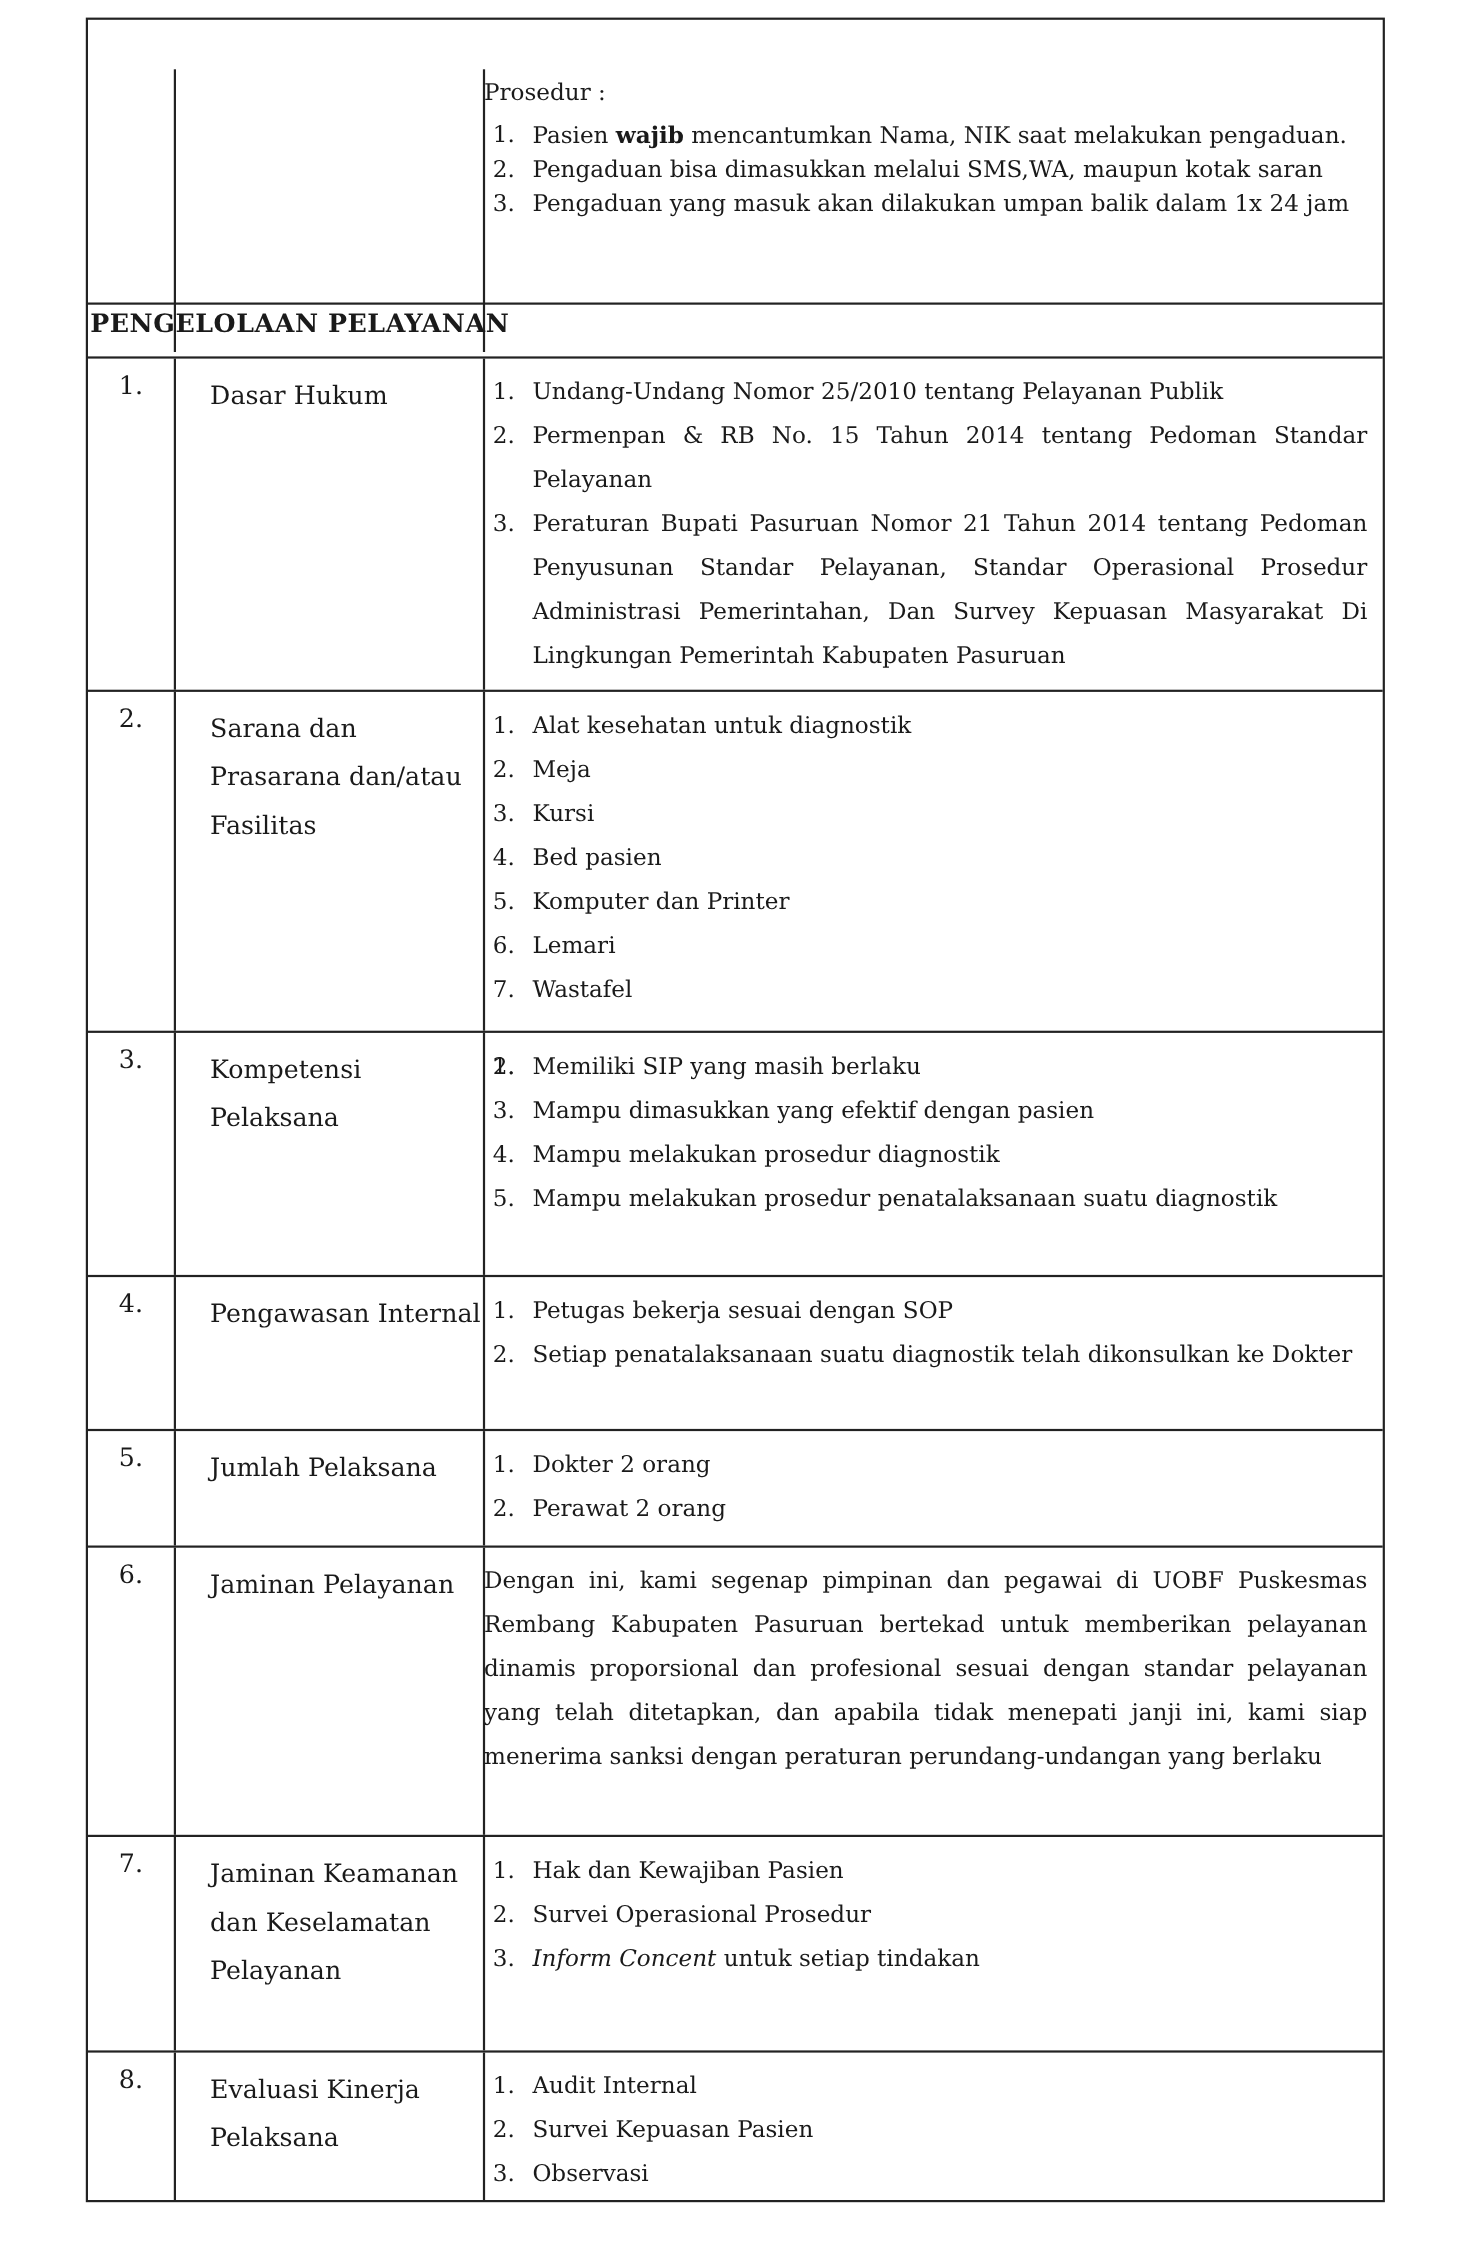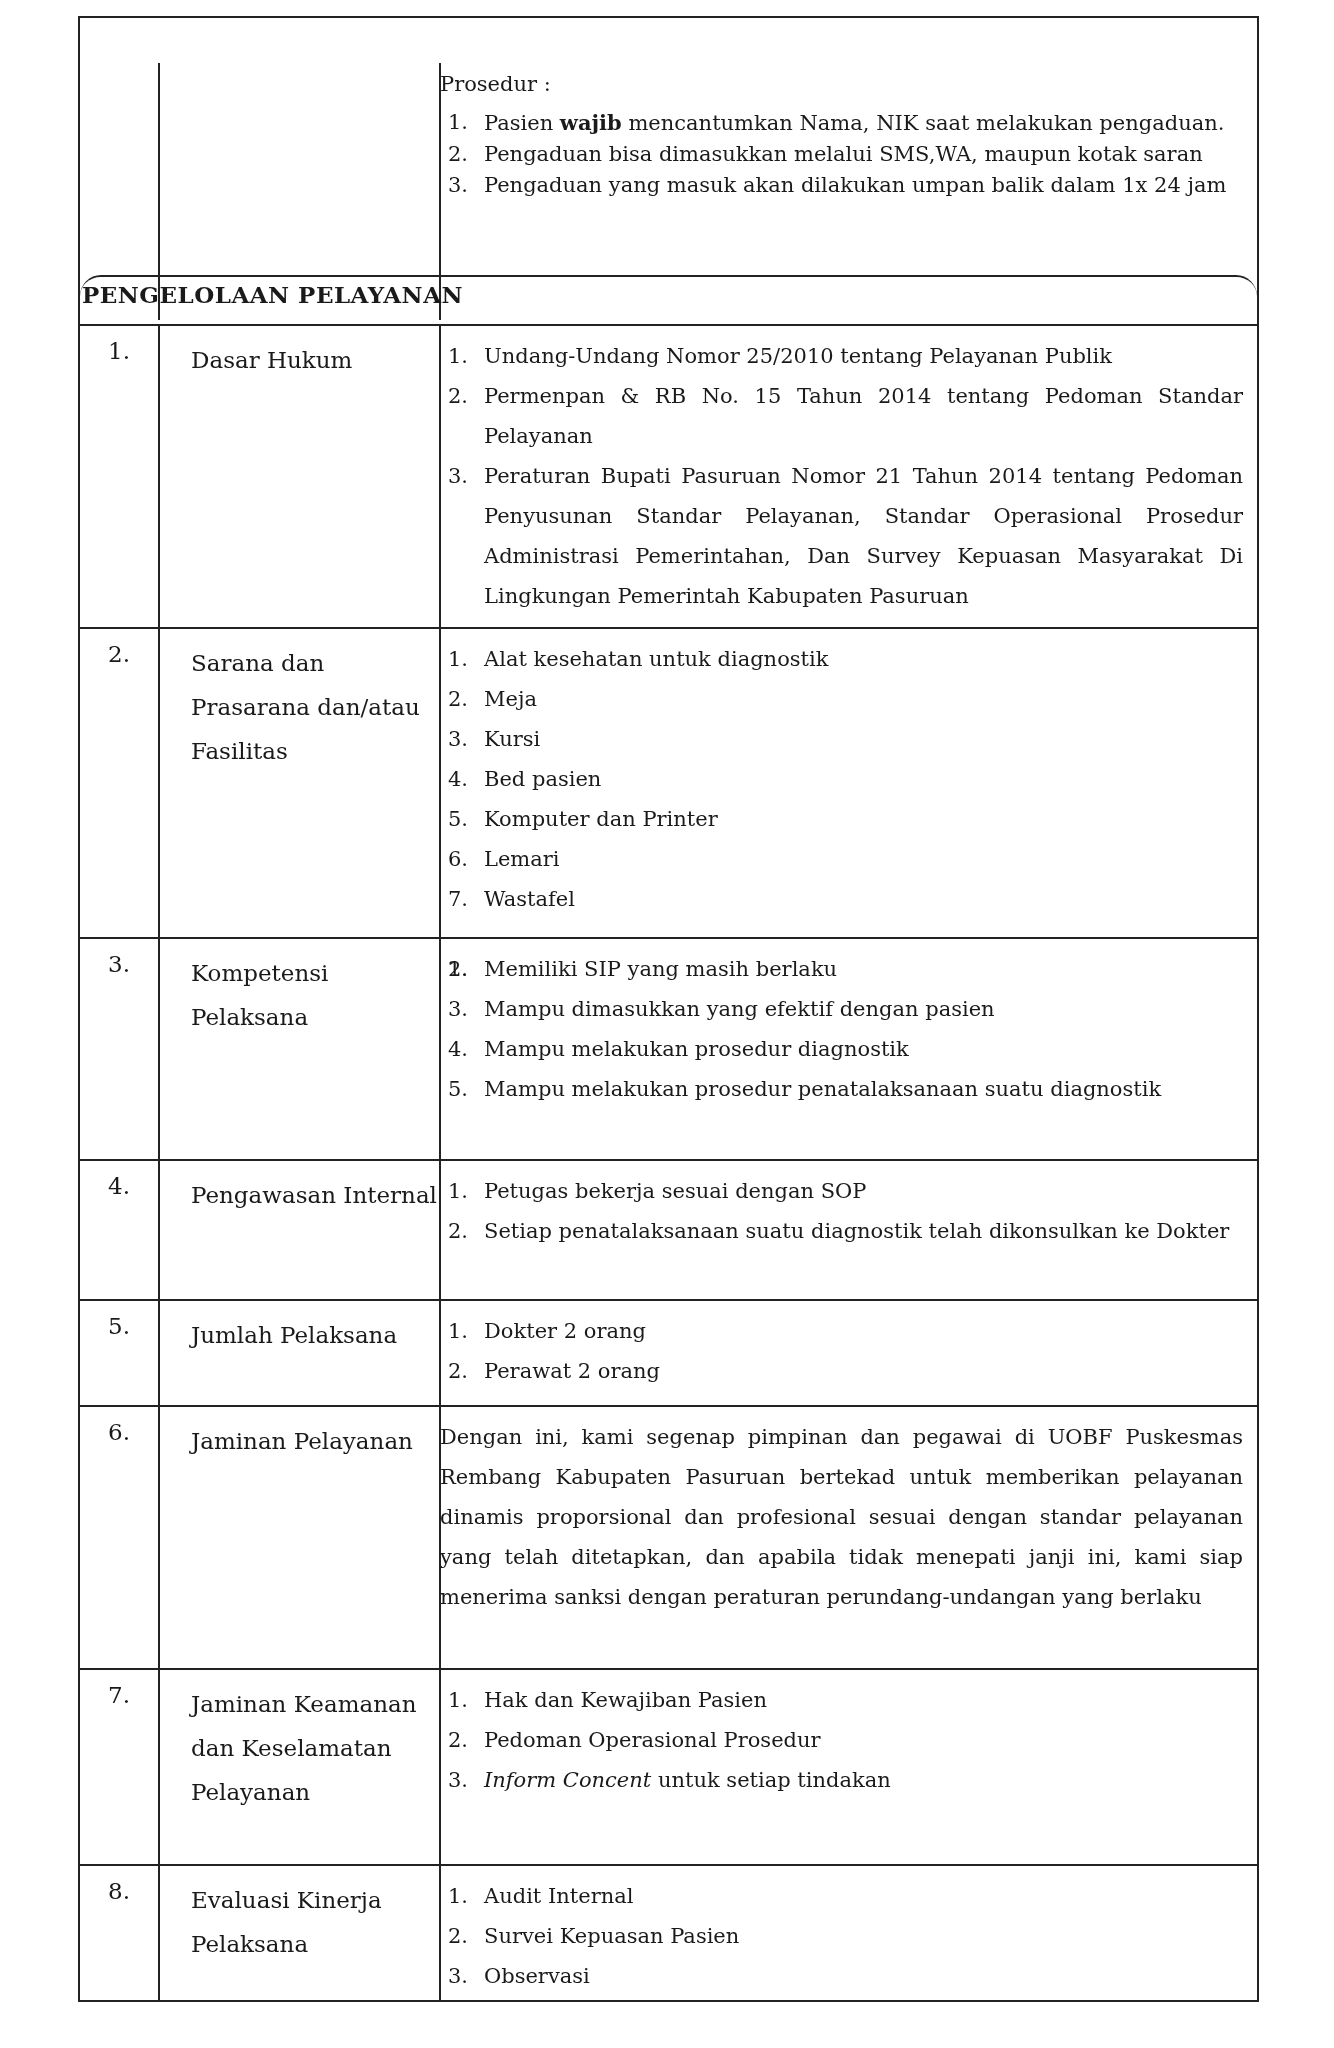--- a/index.html
+++ b/index.html
@@ -38,21 +38,21 @@
     <div class="c3">
       <div class="intro">Prosedur :</div>
       <ol>
         <li><span class="n">1.</span><span>Pasien </span><b>wajib</b><span> mencantumkan Nama, NIK saat melakukan pengaduan.</span></li>
         <li><span class="n">2.</span><span>Pengaduan bisa dimasukkan melalui SMS,WA, maupun kotak saran</span></li>
         <li><span class="n">3.</span><span>Pengaduan yang masuk akan dilakukan umpan balik dalam 1x 24 jam</span></li>
       </ol>
     </div>
   </div>
 
-  <div class="section" style="top:257px;height:49px;border-radius:21px;">PENGELOLAAN PELAYANAN</div>
+  <div class="section" style="top:257px;height:49px;">PENGELOLAAN PELAYANAN</div>
 
   <div id="rows">
       <div class="row" style="top: 306px; height: 303px;">
         <div class="c1">1.</div>
         <div class="c2">Dasar Hukum</div>
         <div class="c3">
           <ol>
             <li><span class="n">1.</span><span>Undang-Undang Nomor 25/2010 tentang Pelayanan Publik</span></li>
             <li><span class="n">2.</span><span>Permenpan &amp; RB No. 15 Tahun 2014 tentang Pedoman Standar Pelayanan</span></li>
             <li><span class="n">3.</span><span>Peraturan Bupati Pasuruan Nomor  21 Tahun 2014 tentang Pedoman Penyusunan Standar Pelayanan, Standar Operasional Prosedur Administrasi Pemerintahan, Dan Survey Kepuasan Masyarakat Di Lingkungan Pemerintah Kabupaten Pasuruan</span></li>
@@ -113,21 +113,21 @@
         <div class="c3">
           <div class="para">Dengan ini, kami segenap pimpinan dan pegawai di UOBF Puskesmas Rembang Kabupaten Pasuruan bertekad untuk memberikan pelayanan dinamis proporsional dan profesional sesuai dengan standar pelayanan yang telah ditetapkan, dan apabila tidak menepati janji ini, kami siap menerima sanksi dengan peraturan perundang-undangan yang berlaku</div>
         </div>
       </div>
       <div class="row" style="top: 1650px; height: 196px;">
         <div class="c1">7.</div>
         <div class="c2">Jaminan Keamanan dan Keselamatan Pelayanan</div>
         <div class="c3">
           <ol>
             <li><span class="n">1.</span><span>Hak dan Kewajiban Pasien</span></li>
-            <li><span class="n">2.</span><span>Pedoman Operasional Prosedur</span></li>
+            <li><span class="n">2.</span><span>Survei Operasional Prosedur</span></li>
             <li><span class="n">3.</span><i>Inform Concent</i><span> untuk setiap tindakan</span></li>
           </ol>
         </div>
       </div>
       <div class="row" style="top: 1846px; height: 136px;">
         <div class="c1">8.</div>
         <div class="c2">Evaluasi Kinerja Pelaksana</div>
         <div class="c3">
           <ol>
             <li><span class="n">1.</span><span>Audit Internal</span></li>

